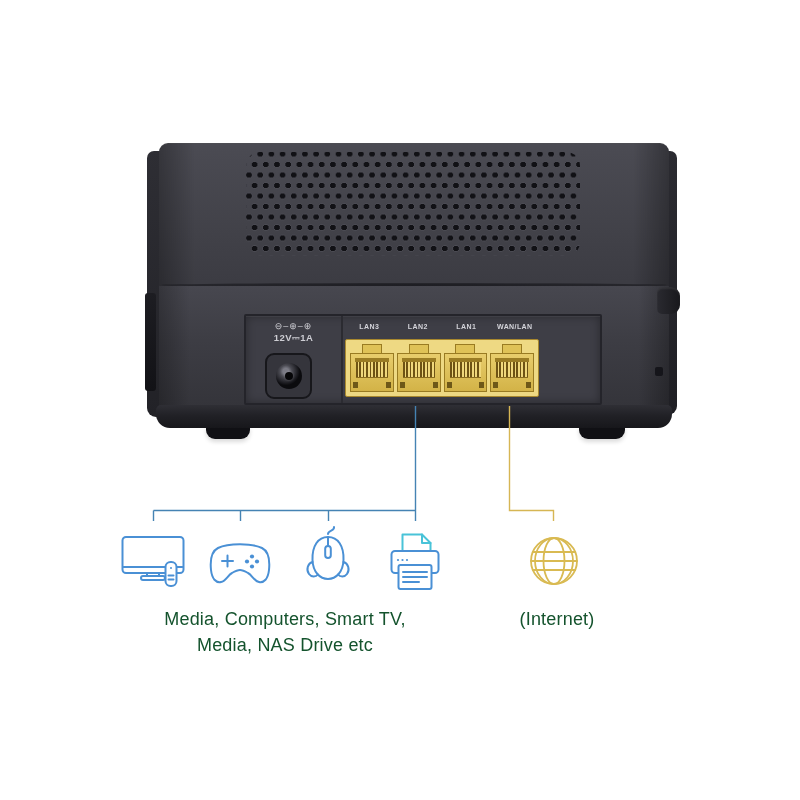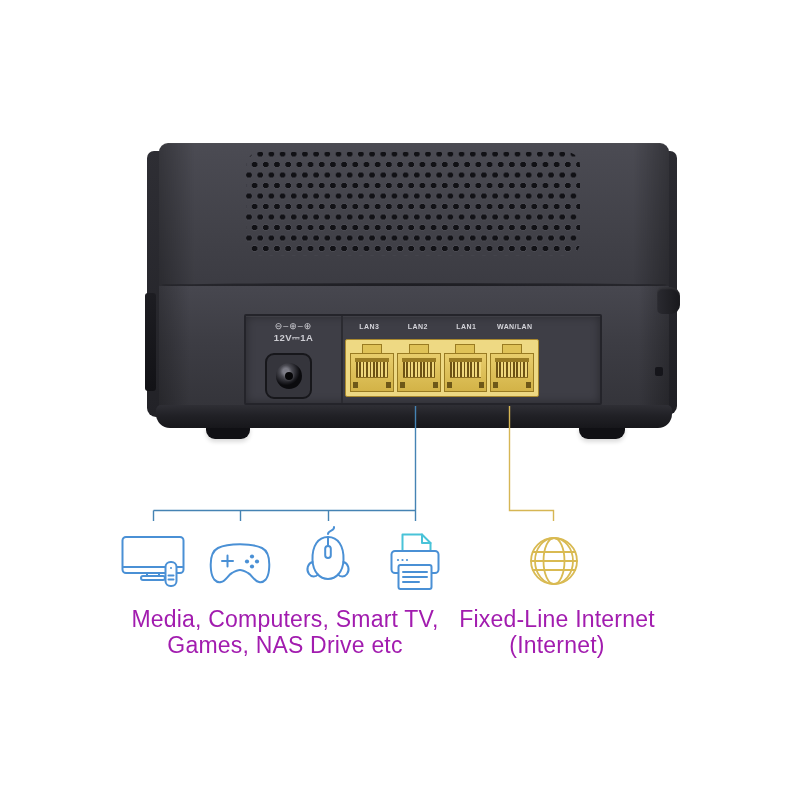--- a/index.html
+++ b/index.html
@@ -73,21 +73,21 @@
   .foot.right{left:579px;width:46px;}
 
   
   .connector-svg{position:absolute;left:0;top:0;width:800px;height:800px;pointer-events:none;}
   .icon{position:absolute;}
   .icon-tv{left:121px;top:534px;}
   .icon-gamepad{left:208px;top:538px;}
   .icon-mouse{left:298px;top:524px;}
   .icon-printer{left:385px;top:530px;}
   .icon-globe{left:526px;top:533px;}
-  .caption{position:absolute;color:#a21caf;font-size:23px;line-height:26px;text-align:center;letter-spacing:.2px;}
+  .caption{position:absolute;color:#14532d;font-size:18px;line-height:26px;text-align:center;letter-spacing:.2px;}
   .caption.lan{left:125px;top:606px;width:320px;}
   .caption.wan{left:457px;top:606px;width:200px;}
 </style>
 </head>
 <body>
 
 <div class="canvas">
 
   <div class="side-left"></div>
   <div class="side-right"></div>
@@ -214,20 +214,19 @@
     <g fill="none" stroke="#d9ba52" stroke-width="1.8" stroke-linecap="round">
       <circle cx="28" cy="28" r="23"></circle>
       <ellipse cx="28" cy="28" rx="10.5" ry="23"></ellipse>
       <ellipse cx="28" cy="28" rx="19" ry="23"></ellipse>
       <path d="M6.8,19 H49.2 M5,28 H51 M6.8,37 H49.2"></path>
     </g>
   </svg>
 
   <div class="caption lan">
     <span style="display:block">Media, Computers, Smart TV,</span>
-    <span style="display:block">Games, NAS Drive etc</span>
+    <span style="display:block">Media, NAS Drive etc</span>
   </div>
   <div class="caption wan">
-    <span style="display:block">Fixed-Line Internet</span>
     <span style="display:block">(Internet)</span>
   </div>
 
 </div>
 
 </body></html>

